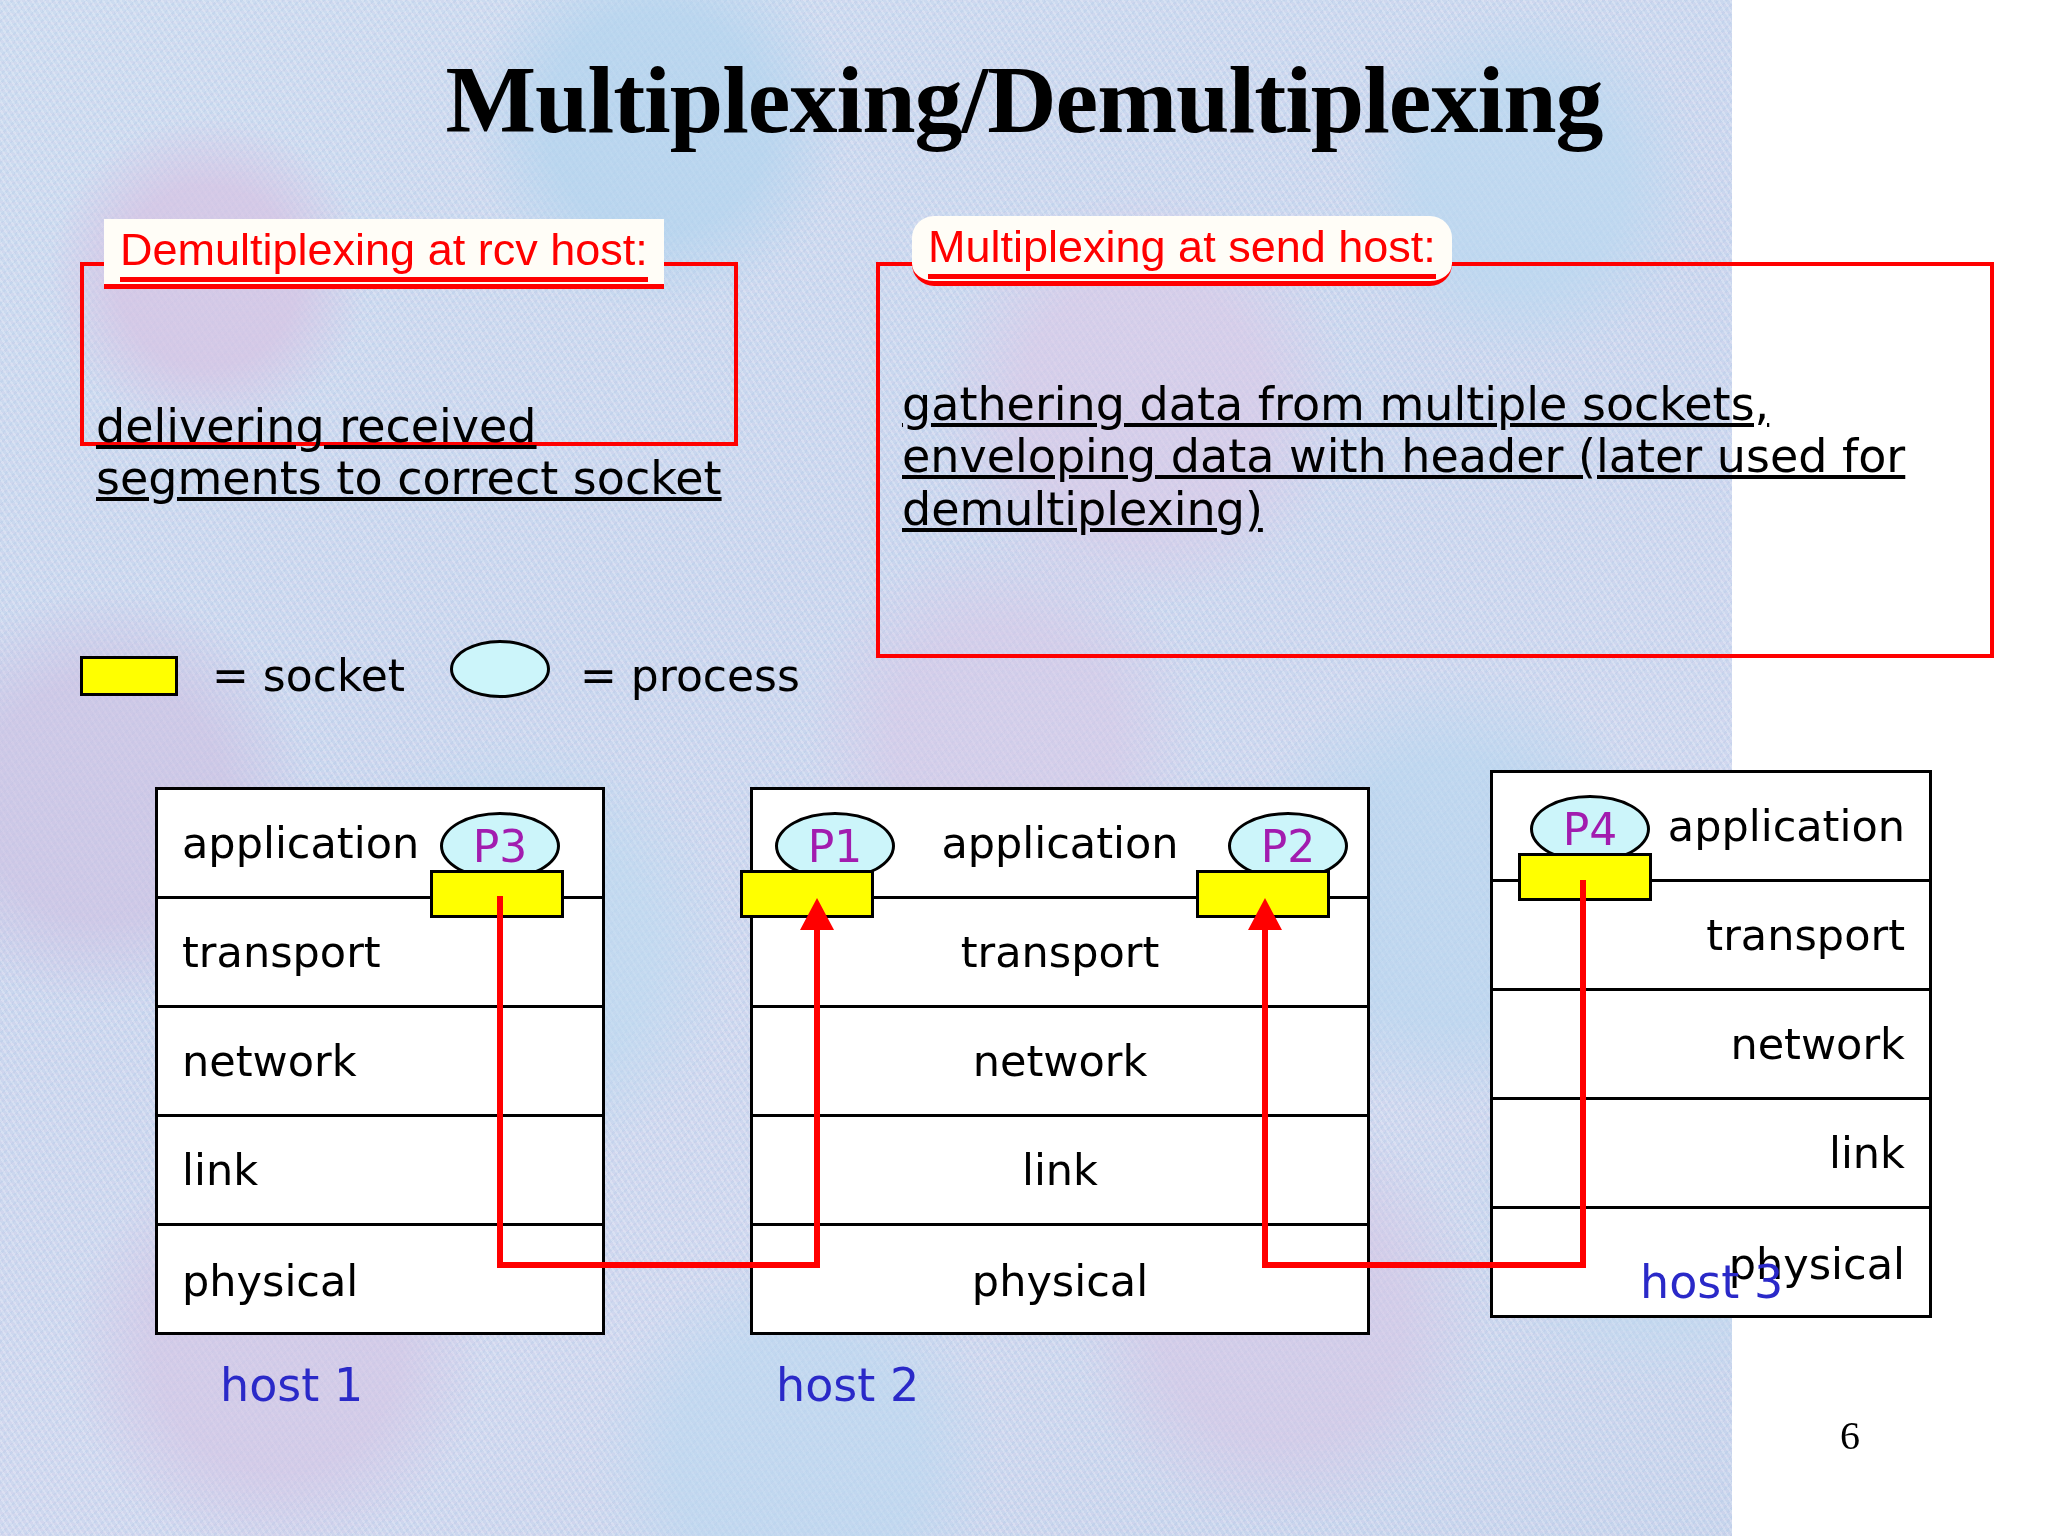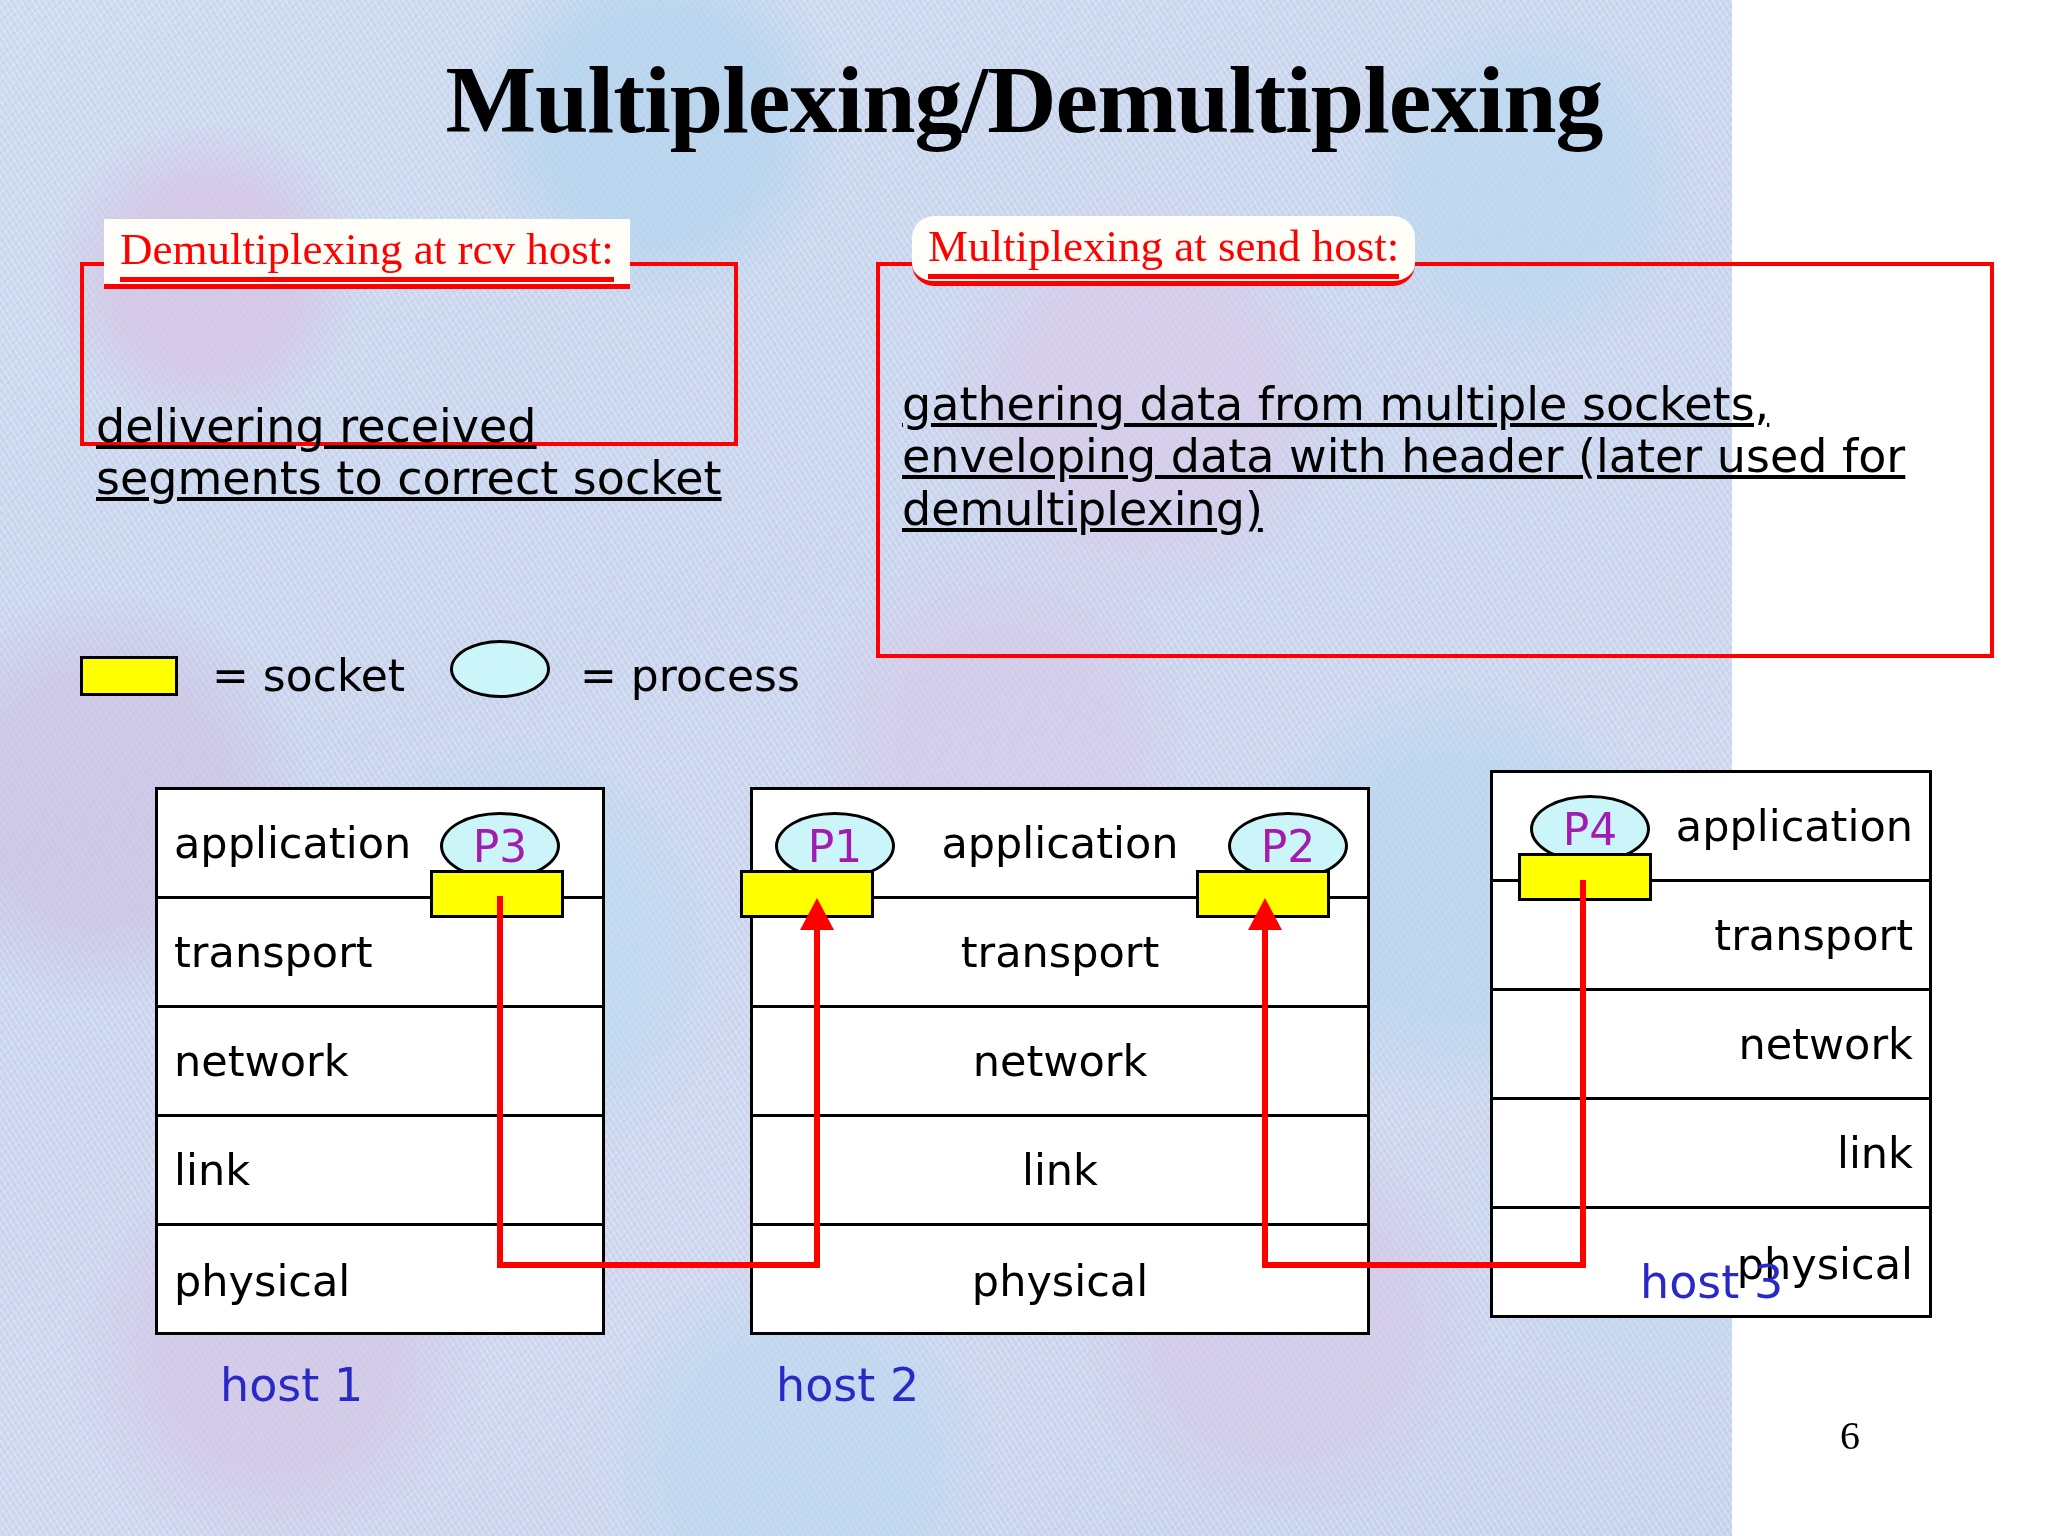--- a/index.html
+++ b/index.html
@@ -56,21 +56,21 @@
   
   .callout {
     position: absolute;
     box-sizing: border-box;
     border: 4px solid #ff0000;
   }
   .callout-heading {
     position: absolute;
     background: #fffdf7;
     color: #ff0000;
-    font-family: Liberation Serif, serif;
+    font-family: Liberation Sans, sans-serif;
     font-size: 45px;
     white-space: nowrap;
     line-height: 1.02;
     padding: 8px 16px 2px 16px;
     border-bottom: 5px solid #ff0000;
     z-index: 6;
   }
   .callout-heading span {
     display: inline-block;
     border-bottom: 5px solid #ff0000;
@@ -139,21 +139,21 @@
     z-index: 2;
   }
   .layer {
     box-sizing: border-box;
     border-bottom: 3px solid #000000;
     display: flex;
     align-items: center;
     font-family: "DejaVu Sans", sans-serif;
     font-size: 43px;
     color: #000000;
-    padding: 0 16px;
+    padding: 0 24px;
     white-space: nowrap;
   }
   .layer:last-child { border-bottom: none; }
   .align-left   { justify-content: flex-start; }
   .align-center { justify-content: center; }
   .align-right  { justify-content: flex-end; }
 
   
   #host1-box { left: 155px;  top: 787px; width: 450px;  height: 548px; }
   #host1-box .layer { height: 109px; }

